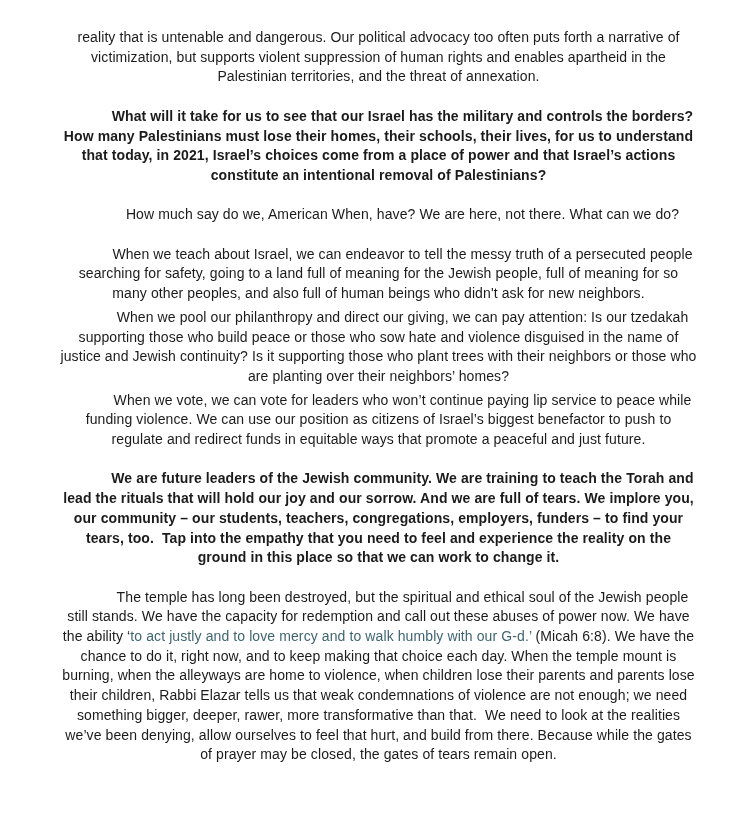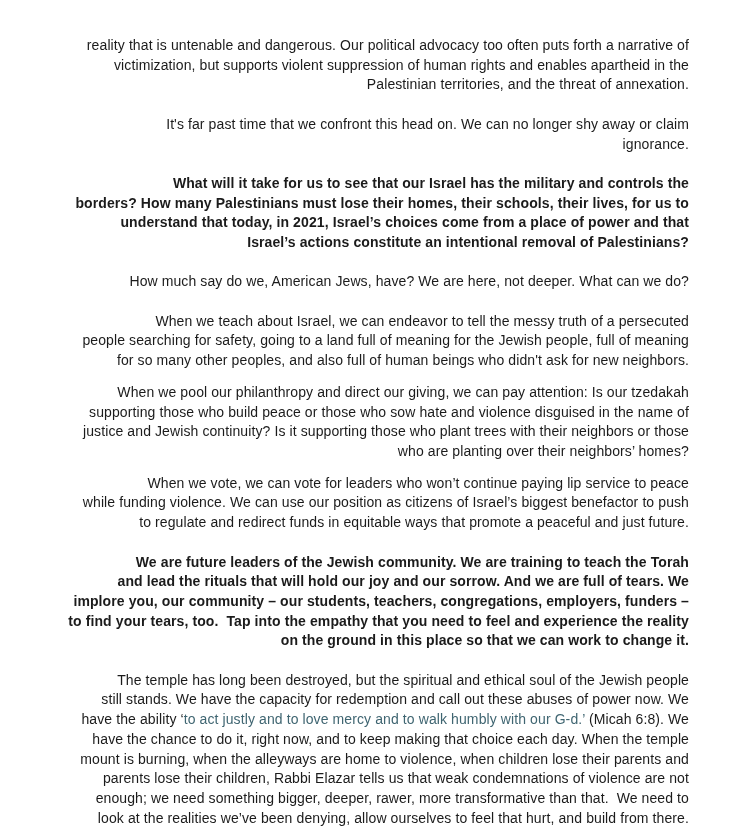--- a/index.html
+++ b/index.html
@@ -19,36 +19,35 @@
     position: absolute;
     top: 24px;
     left: 56px;
     width: 645px;
     font-size: 14px;
     line-height: 19.7px;
     color: #1b1b1b;
     letter-spacing: 0.1px;
   }
   .doc-body p {
-    margin: 12px;
+    margin: 4px;
     white-space: pre-wrap;
-    text-align: right;
+    text-align: center;
   }
   .doc-body p.indent { text-indent: 48px; }
   .doc-body p.bold { font-weight: 700; }
   .doc-body p.gap { margin-top: 19.7px; }
 </style>
 </head>
 <body>
 
 <div class="page">
   <div class="doc-body" id="doc-body">
       <p><span>reality that is untenable and dangerous. Our political advocacy too often puts forth a narrative of victimization, but supports violent suppression of human rights and enables apartheid in the Palestinian territories, and the threat of annexation.</span></p>
-      <p class="indent gap"><span>It's far past time that we confront this head on. We can no longer shy away or claim ignorance.</span></p>
       <p class="bold indent gap"><span>What will it take for us to see that our Israel has the military and controls the borders? How many Palestinians must lose their homes, their schools, their lives, for us to understand that today, in 2021, Israel’s choices come from a place of power and that Israel’s actions constitute an intentional removal of Palestinians?</span></p>
-      <p class="indent gap"><span>How much say do we, American Jews, have? We are here, not deeper. What can we do?</span></p>
+      <p class="indent gap"><span>How much say do we, American When, have? We are here, not there. What can we do?</span></p>
       <p class="indent gap"><span>When we teach about Israel, we can endeavor to tell the messy truth of a persecuted people searching for safety, going to a land full of meaning for the Jewish people, full of meaning for so many other peoples, and also full of human beings who didn't ask for new neighbors.</span></p>
       <p class="indent"><span>When we pool our philanthropy and direct our giving, we can pay attention: Is our tzedakah supporting those who build peace or those who sow hate and violence disguised in the name of justice and Jewish continuity? Is it supporting those who plant trees with their neighbors or those who are planting over their neighbors’ homes?</span></p>
       <p class="indent"><span>When we vote, we can vote for leaders who won’t continue paying lip service to peace while funding violence. We can use our position as citizens of Israel’s biggest benefactor to push to regulate and redirect funds in equitable ways that promote a peaceful and just future.</span></p>
       <p class="bold indent gap"><span>We are future leaders of the Jewish community. We are training to teach the Torah and lead the rituals that will hold our joy and our sorrow. And we are full of tears. We implore you, our community – our students, teachers, congregations, employers, funders – to find your tears, too.  Tap into the empathy that you need to feel and experience the reality on the ground in this place so that we can work to change it.</span></p>
       <p class="indent gap"><span>The temple has long been destroyed, but the spiritual and ethical soul of the Jewish people still stands. We have the capacity for redemption and call out these abuses of power now. We have the ability ‘</span><span style="color: rgb(63, 101, 113);">to act justly and to love mercy and to walk humbly with our G-d.’</span><span> (Micah 6:8). We have the chance to do it, right now, and to keep making that choice each day. When the temple mount is burning, when the alleyways are home to violence, when children lose their parents and parents lose their children, Rabbi Elazar tells us that weak condemnations of violence are not enough; we need something bigger, deeper, rawer, more transformative than that.  We need to look at the realities we’ve been denying, allow ourselves to feel that hurt, and build from there. Because while the gates of prayer may be closed, the gates of tears remain open.</span></p>
     </div>
 </div>
 
 </body></html>

